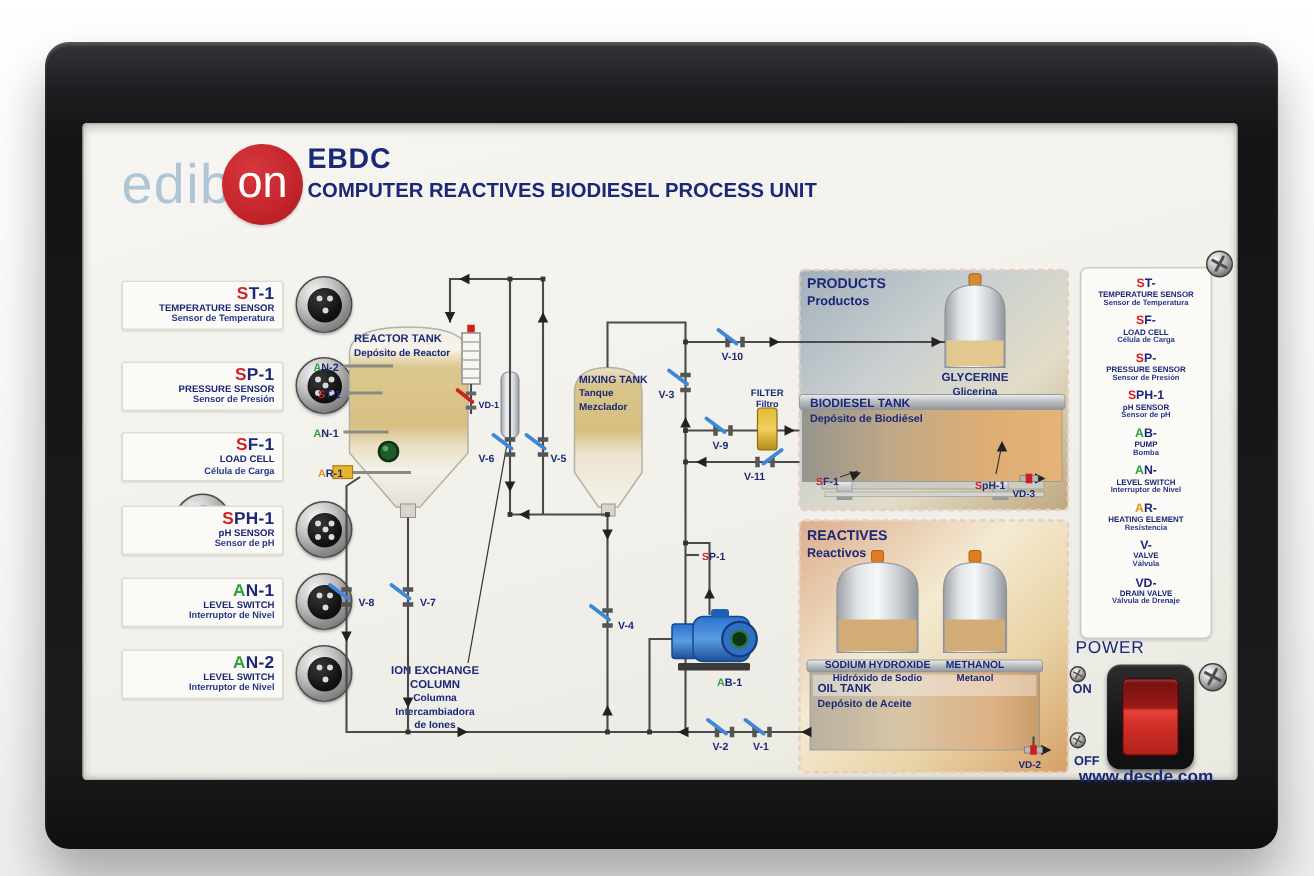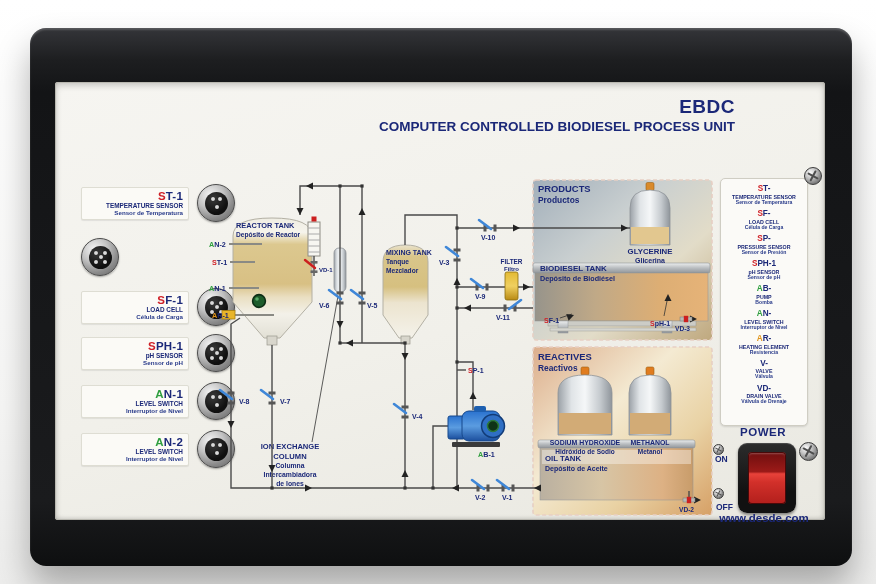--- a/index.html
+++ b/index.html
@@ -11,21 +11,21 @@
   .panel{position:absolute;left:25px;top:54px;width:770px;height:438px;border-radius:3px;
     background:linear-gradient(165deg,#f6f5f1 0%,#f1f0ea 55%,#e9e8e1 100%);
     box-shadow:inset 0 0 0 1px #b9b8b0, inset 0 3px 7px rgba(0,0,0,.22), inset 0 -2px 4px rgba(0,0,0,.12);}
   
   .logo{position:absolute;left:26px;top:14px;display:flex;align-items:center;}
   .logo .edib{font-size:37px;color:#aec6d4;letter-spacing:1px;font-weight:400;}
   .logo .oncirc{width:54px;height:54px;margin-left:-7px;border-radius:50%;background:radial-gradient(circle at 38% 32%,#d6383e,#c4242b 60%,#a91b22 100%);
     display:flex;align-items:center;justify-content:center;box-shadow:0 1px 2px rgba(0,0,0,.2);}
   .logo .on{color:#fff;font-size:30px;font-weight:400;margin-top:-2px;}
   
-  .title{position:absolute;left:150px;top:14px;width:530px;text-align:right;color:#1b2878;}
+  .title{position:absolute;left:150px;top:14px;width:530px;text-align:left;color:#1b2878;}
   .title .model{font-size:19px;font-weight:800;letter-spacing:.5px;}
   .title .en{font-size:13.5px;font-weight:800;margin-top:1px;}
   .title .es{font-size:12.5px;font-weight:800;margin-top:2px;}
   
   .io-row{position:absolute;display:flex;align-items:center;gap:8px;left:26px;}
   .plate{width:96px;text-align:right;background:#fbfaf6;border:1px solid #deddd3;border-radius:2px;
     padding:2px 5px;box-shadow:0 1px 1px rgba(0,0,0,.08);}
   .code{font-size:11.5px;font-weight:800;color:#1b2878;letter-spacing:.2px;line-height:12px;}
   .pre-red{color:#cf2027;} .pre-green{color:#2e9e3e;} .pre-orange{color:#e0941c;} .pre-navy{color:#1b2878;}
   .pname{font-size:6.4px;font-weight:800;color:#1b2878;line-height:7.6px;}
@@ -40,21 +40,21 @@
   .p5 .pin:nth-child(2){left:12px;top:12px;} .p5 .pin:nth-child(3){left:21px;top:12px;}
   .p5 .pin:nth-child(4){left:16.5px;top:16px;} .p5 .pin:nth-child(5){left:12px;top:21px;} .p5 .pin:nth-child(6){left:21px;top:21px;}
   
   .legend{position:absolute;left:665px;top:96px;width:88px;height:248px;background:#fbfaf7;
     border:1px solid #cfcdc3;border-radius:5px;box-shadow:0 1px 2px rgba(0,0,0,.12);padding:6px 2px 0 2px;box-sizing:border-box;text-align:center;}
   .lg-item{margin-bottom:4.6px;}
   .lg-code{font-size:8.2px;font-weight:800;color:#1b2878;line-height:8.6px;}
   .lg-en{font-size:5.3px;font-weight:800;color:#1b2878;line-height:6px;}
   .lg-es{font-size:5.1px;font-weight:700;color:#283a8a;line-height:5.8px;}
   
-  .power-label{position:absolute;left:662px;top:344px;width:92px;text-align:center;font-size:11.5px;font-weight:700;color:#1b2878;letter-spacing:.5px;}
+  .power-label{position:absolute;left:662px;top:344px;width:92px;font-size:11.5px;font-weight:400;color:#1b2878;letter-spacing:.5px;}
   .on-label{position:absolute;left:660px;top:372px;font-size:8.5px;font-weight:800;color:#1b2878;}
   .off-label{position:absolute;left:661px;top:420px;font-size:8.5px;font-weight:800;color:#1b2878;}
   .rocker{position:absolute;left:683px;top:361px;width:58px;height:70px;background:linear-gradient(180deg,#2c2c2c,#111 70%);
     border-radius:9px;box-shadow:0 2px 3px rgba(0,0,0,.45), inset 0 1px 1px rgba(255,255,255,.15);}
   .rocker-red{position:absolute;left:10px;top:9px;width:38px;height:52px;border-radius:4px;
     background:linear-gradient(180deg,#6e0f0f 0%,#9c1a18 38%,#e8423a 42%,#d2302a 58%,#b21f1c 100%);
     box-shadow:inset 0 0 0 1px #4a0808, inset 0 2px 2px rgba(255,255,255,.25);}
   .website{position:absolute;left:655px;top:430px;width:108px;text-align:center;font-size:11.5px;font-weight:800;color:#1b2878;}
   
   .screw{position:absolute;border-radius:50%;background:radial-gradient(circle at 35% 30%,#fdfdfd,#bdbdbd 40%,#7d7d7d 72%,#4f4f4f 100%);border:1px solid #3c3c3c;}
@@ -68,50 +68,61 @@
   .thin{stroke:#333;stroke-width:.8;fill:none;}
   .jd{fill:#333;}
 </style>
 </head>
 <body>
 
 <div class="stage">
   <div class="unit">
     <div class="panel">
 
+      <div class="logo">
+        <span class="edib">edib</span>
+        <span class="oncirc">
+          <span class="on">on</span>
+        </span>
+      </div>
 
       <div class="title">
         <div class="model">EBDC</div>
-        <div class="en">COMPUTER CONTROLLED BIODIESEL PROCESS UNIT</div>
+        <div class="en">COMPUTER REACTIVES BIODIESEL PROCESS UNIT</div>
       </div>
 
       <div class="io-row" style="top:102px;">
         <div class="plate">
           <div class="code"><span class="pre-red">S</span><span>T-1</span></div>
           <div class="pname">TEMPERATURE SENSOR</div>
           <div class="pes">Sensor de Temperatura</div>
         </div>
         <div class="din p3">
             <div class="face"></div>
             <span class="pin"></span>
             <span class="pin"></span>
             <span class="pin"></span>
           </div>
       </div>
       <div class="io-row" style="top:156px;">
+        <div class="plate">
+          <div class="code"><span class="pre-red">S</span><span>P-1</span></div>
+          <div class="pname">PRESSURE SENSOR</div>
+          <div class="pes">Sensor de Presión</div>
+        </div>
         <div class="din p5">
             <div class="face"></div>
             <span class="pin"></span>
             <span class="pin"></span>
             <span class="pin"></span>
             <span class="pin"></span>
             <span class="pin"></span>
           </div>
       </div>
-      <div class="io-row" style="top:206px;">
+      <div class="io-row" style="top:206px;flex-direction:column;">
         <div class="plate">
           <div class="code"><span class="pre-red">S</span><span>F-1</span></div>
           <div class="pname">LOAD CELL</div>
           <div class="pes">Célula de Carga</div>
         </div>
         <div class="din p5">
             <div class="face"></div>
             <span class="pin"></span>
             <span class="pin"></span>
             <span class="pin"></span>

